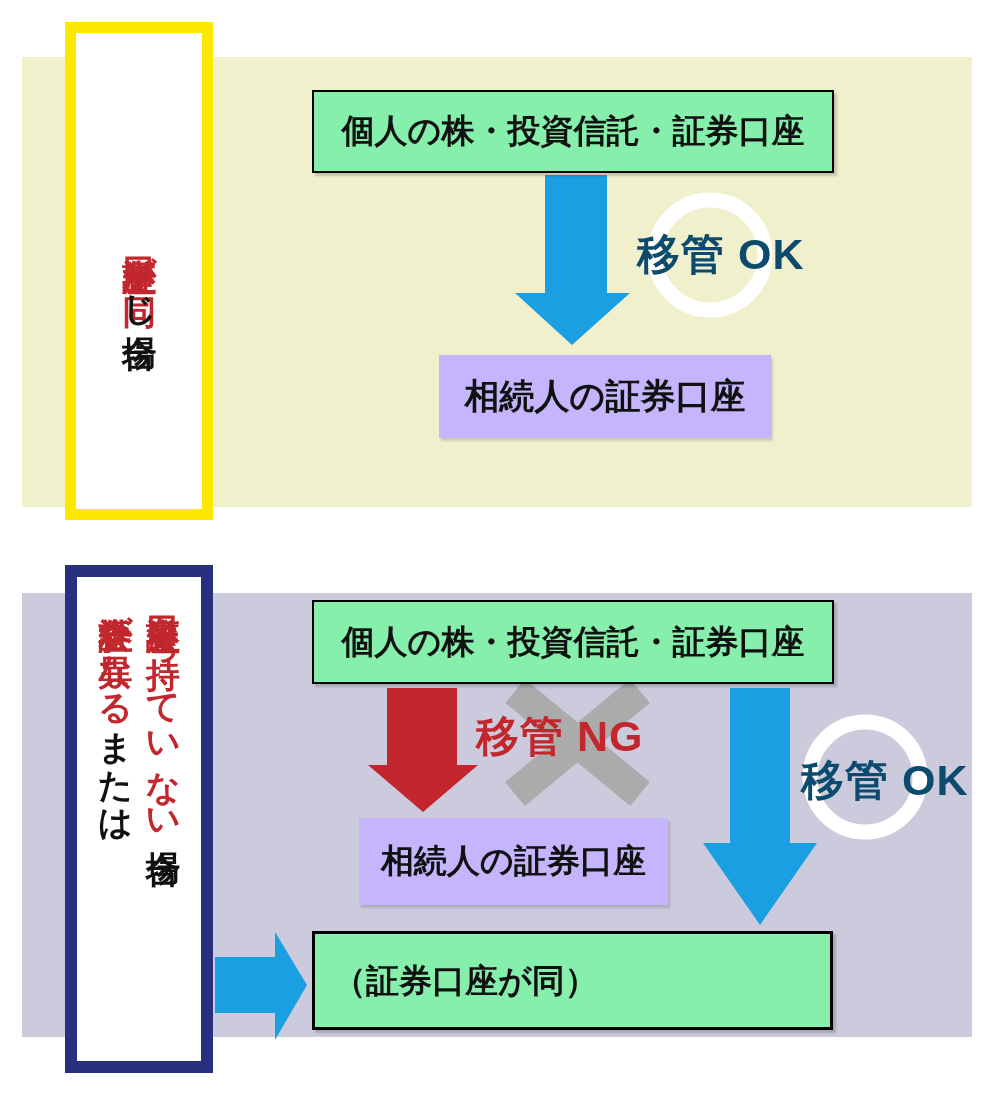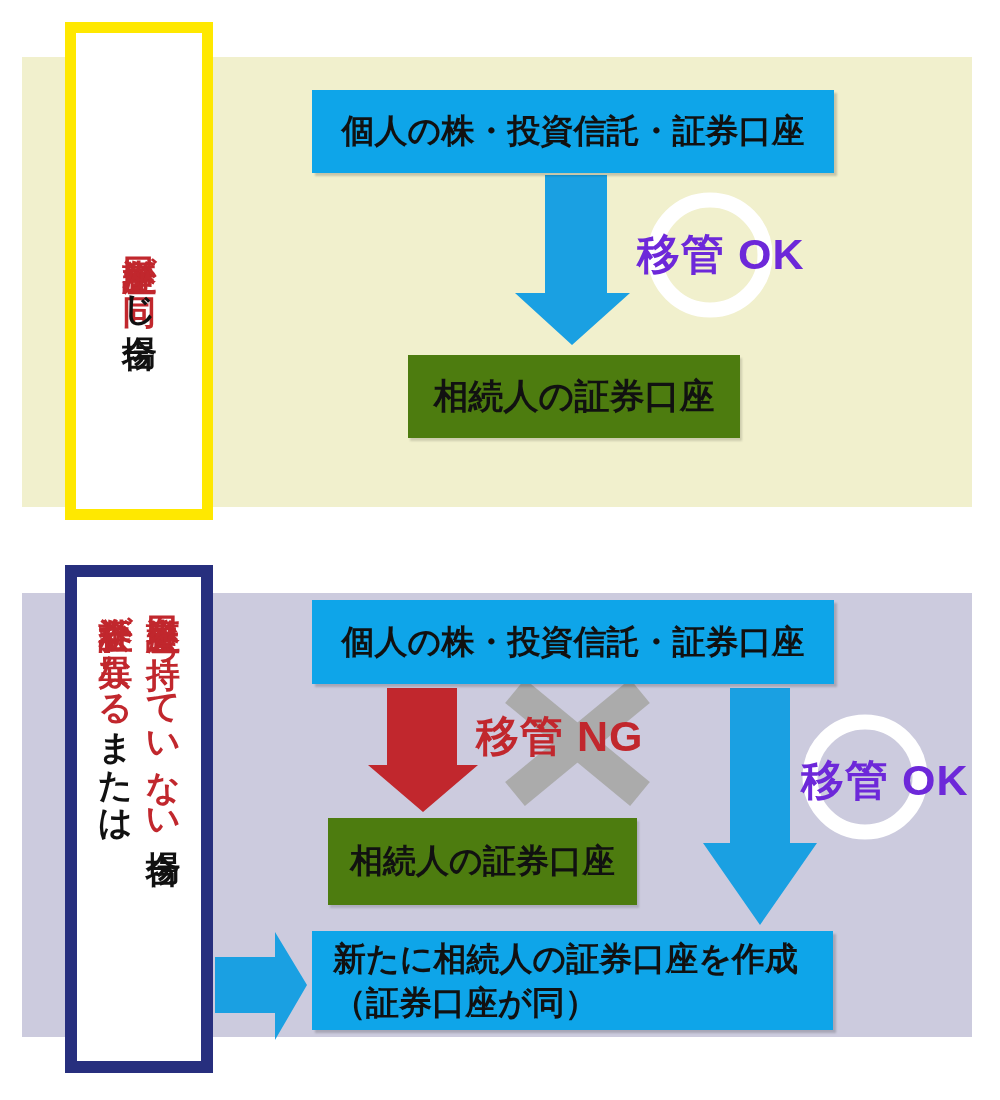--- a/index.html
+++ b/index.html
@@ -18,44 +18,44 @@
   .panel { position: absolute; left: 22px; width: 950px; }
   .panel-top    { top: 57px;  height: 450px; background: #F1F0CD; }
   .panel-bottom { top: 593px; height: 444px; background: #CCCBDE; }
 
   
   .arrows { position: absolute; left: 0; top: 0; pointer-events: none; }
 
   
   .box {
     position: absolute;
-    background: #0ea5e9;
-    border: 2px solid #0ea5e9;
+    background: #86efac;
+    border: 2px solid #000000;
     box-shadow: 3px 3px 2px rgba(0,0,0,0.18);
     display: flex;
     align-items: center;
     justify-content: center;
     font-weight: bold;
     color: #111111;
   }
   .source-top    { left: 312px; top: 90px;  width: 522px; height: 83px; font-size: 33px; }
   .source-bottom { left: 312px; top: 600px; width: 522px; height: 84px; font-size: 33px; }
-  .green-box { background: #4d7c0f; border: none; box-shadow: 2px 3px 2px rgba(0,0,0,0.15); }
+  .green-box { background: #c4b5fd; border: none; box-shadow: 2px 3px 2px rgba(0,0,0,0.15); margin-left: 31px; }
   .green-top    { left: 408px; top: 355px; width: 332px; height: 83px; font-size: 35px; }
   .green-bottom { left: 328px; top: 818px; width: 309px; height: 87px; font-size: 33px; }
   .new-box {
     left: 312px; top: 931px; width: 521px; height: 99px;
     font-size: 33px; line-height: 44px;
     flex-direction: column; align-items: flex-start; justify-content: center;
     padding-left: 18px; border-width: 3px;
   }
 
   
   .status { position: absolute; font-weight: bold; font-size: 43px; letter-spacing: 1px; white-space: nowrap; }
-  .status-ok { color: #6d28d9; }
+  .status-ok { color: #0c4a6e; }
   .status-ng { color: #C1272D; }
   .ok-top    { left: 637px; top: 226px; }
   .ng-bottom { left: 476px; top: 708px; }
   .ok-bottom { left: 801px; top: 752px; }
 
   
   .label-box {
     position: absolute;
     background: #ffffff;
     display: flex;
@@ -141,17 +141,16 @@
 
   <div class="status status-ng ng-bottom">移管 NG</div>
 
   <div class="box green-box green-bottom">
     <span>相続人の証券口座</span>
   </div>
 
   <div class="status status-ok ok-bottom">移管 OK</div>
 
   <div class="box new-box">
-    <span>新たに相続人の証券口座を作成</span>
     <span>（証券口座が同）</span>
   </div>
 
 </div>
 
 </body></html>

